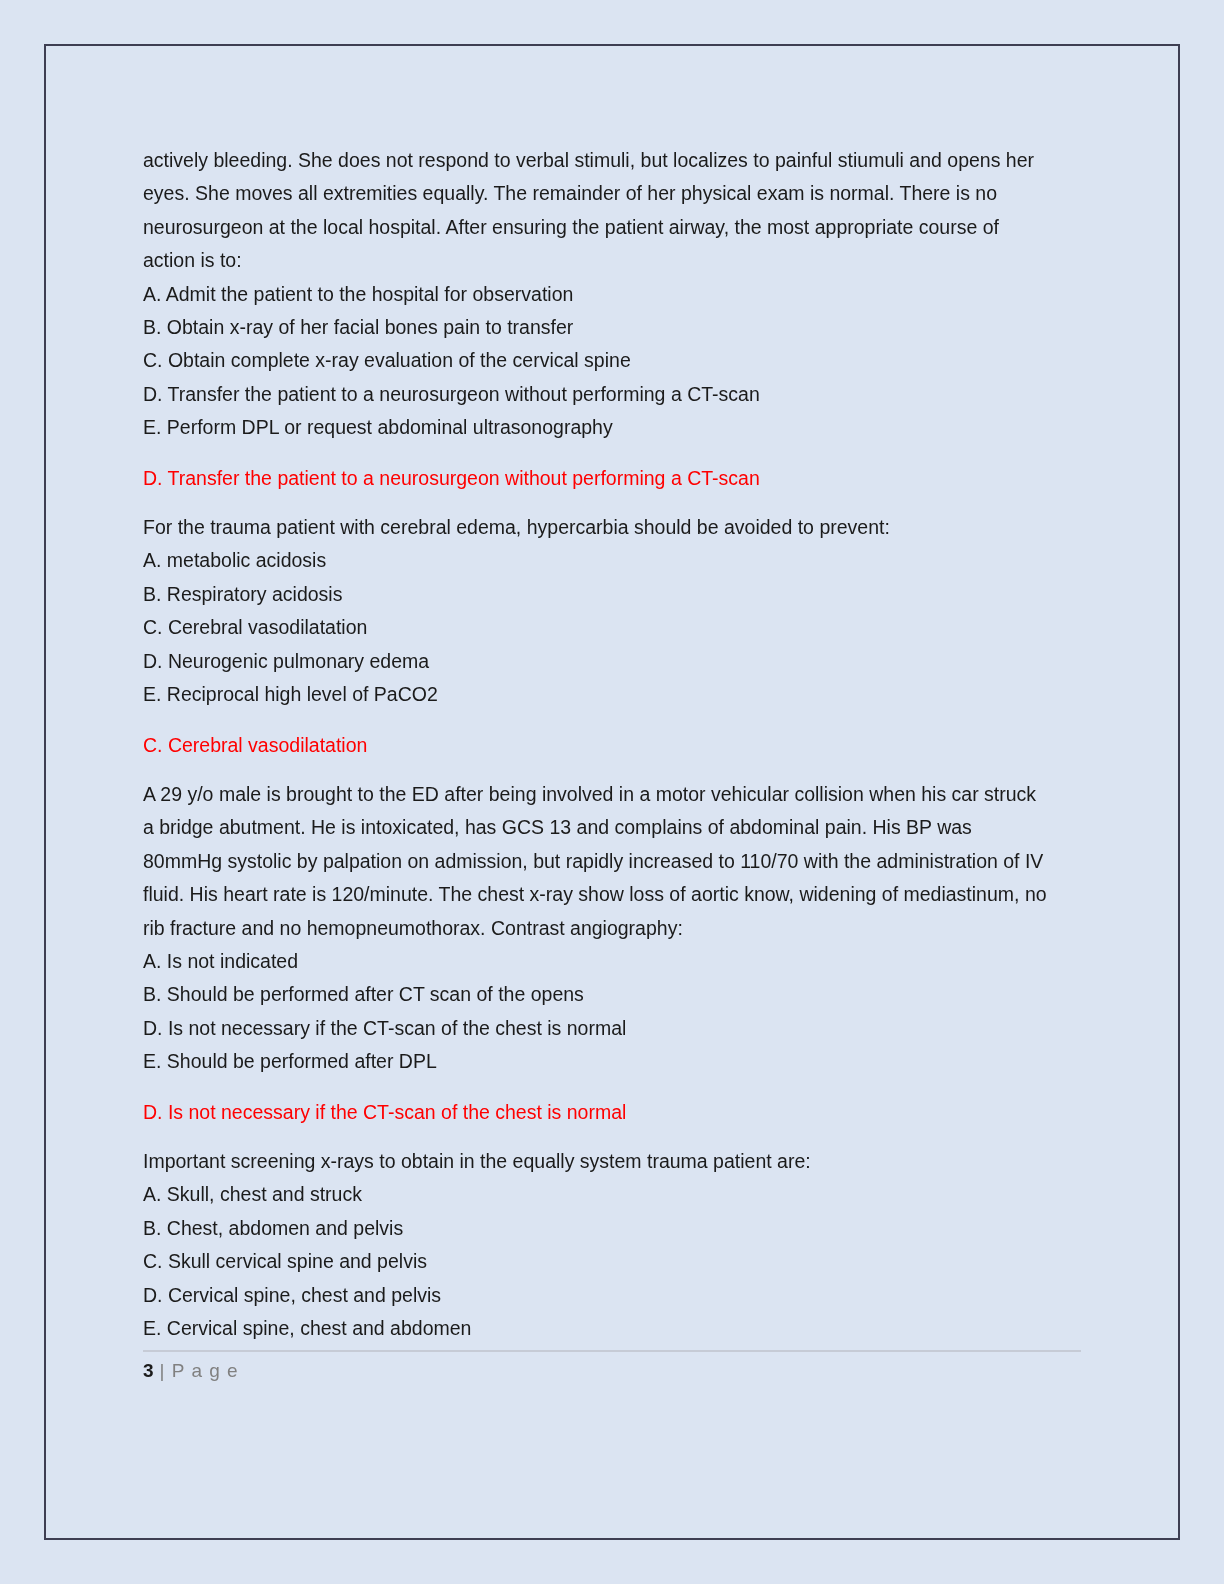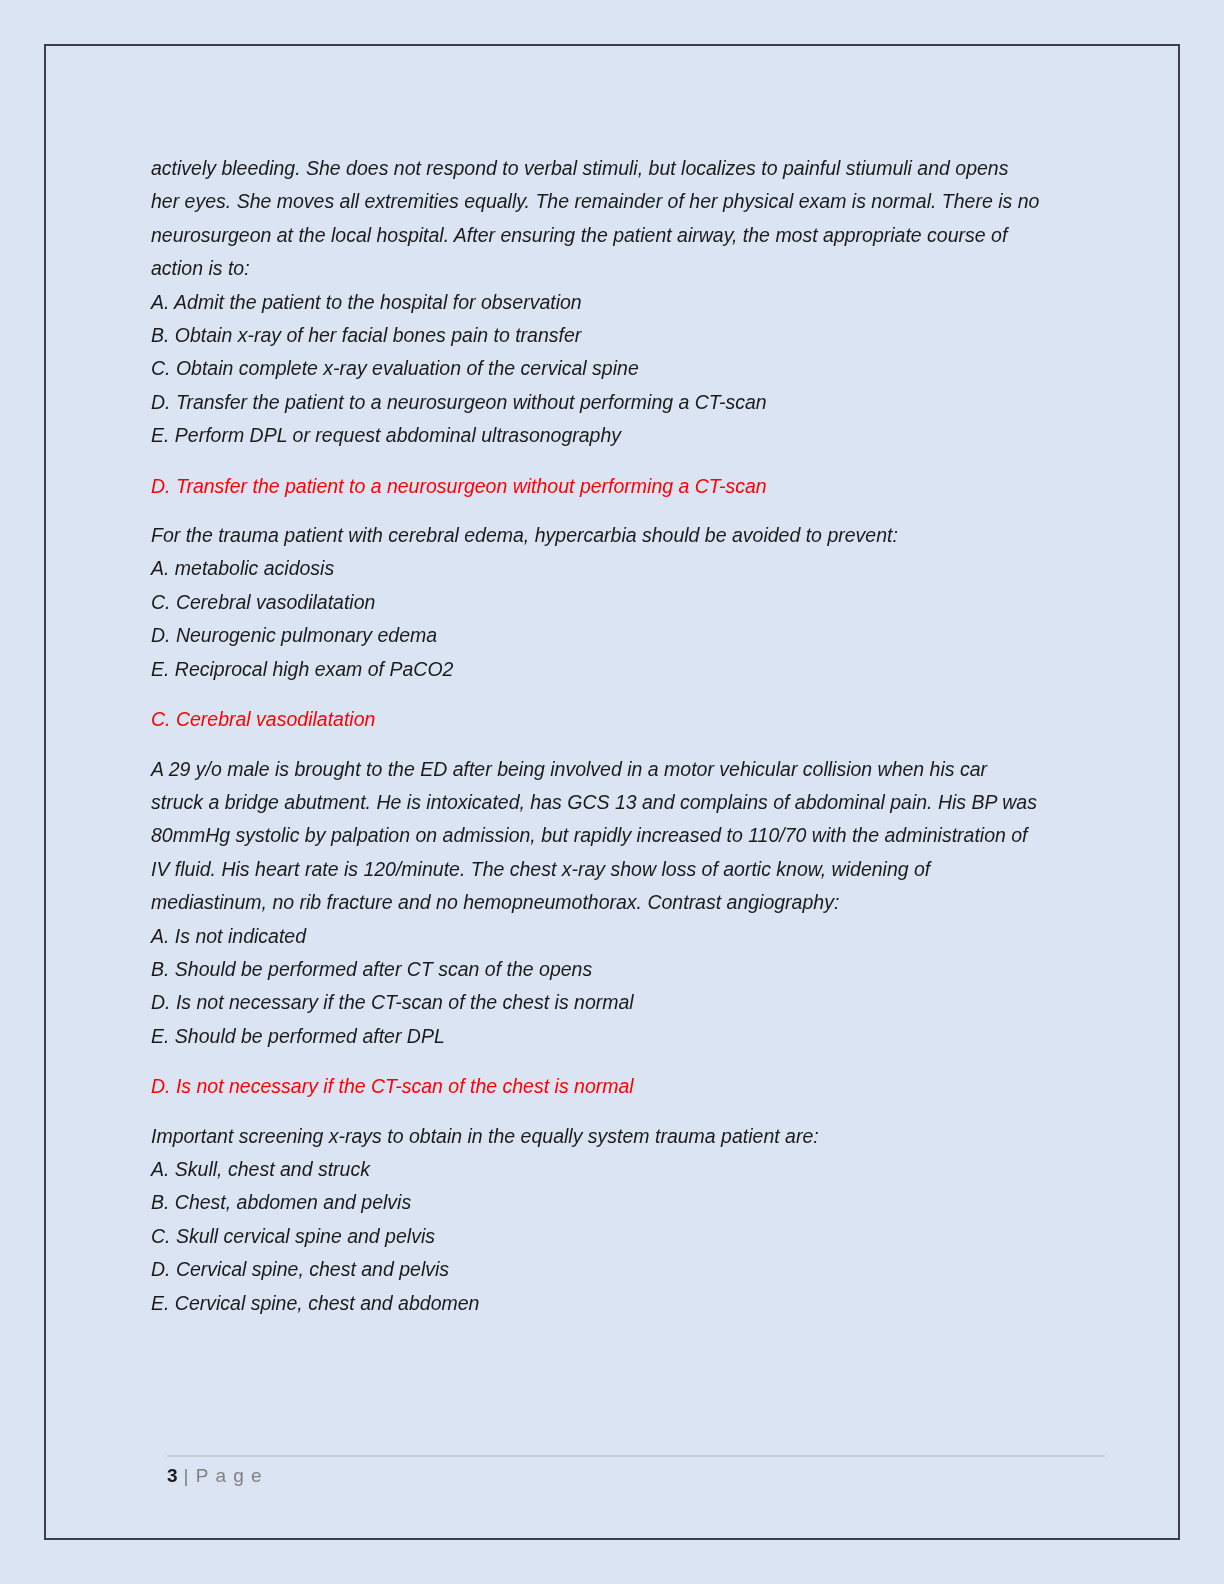--- a/index.html
+++ b/index.html
@@ -25,35 +25,34 @@
     pointer-events: none;
   }
   .content {
     position: absolute;
     left: 143px;
     top: 144px;
     width: 905px;
     font-size: 19.5px;
     line-height: 33.4px;
   }
-  .question { margin: 8px; padding: 0; font-style: italic; }
+  .question { margin: 0; padding: 0; }
   .stem, .option {
     margin: 0;
     padding: 0;
   }
   .answer {
     margin: 17px 0 16px 0;
     color: #ff0000;
   }
   .footer {
     position: absolute;
     left: 143px;
-    top: 1455px;
+    top: 1350px;
     width: 938px;
-    margin-left: 24px;
   }
   .footer-rule {
     height: 2px;
     background: #c6cbd6;
     margin-bottom: 8px;
   }
   .footer-text {
     font-size: 19px;
     color: #808080;
     letter-spacing: 0.5px;
@@ -81,23 +80,24 @@
     <p class="option">B. Obtain x-ray of her facial bones pain to transfer</p>
     <p class="option">C. Obtain complete x-ray evaluation of the cervical spine</p>
     <p class="option">D. Transfer the patient to a neurosurgeon without performing a CT-scan</p>
     <p class="option">E. Perform DPL or request abdominal ultrasonography</p>
     <p class="answer">D. Transfer the patient to a neurosurgeon without performing a CT-scan</p>
   </section>
 
   <section class="question">
     <p class="stem">For the trauma patient with cerebral edema, hypercarbia should be avoided to prevent:</p>
     <p class="option">A. metabolic acidosis</p>
+    <p class="option">B. Respiratory acidosis</p>
     <p class="option">C. Cerebral vasodilatation</p>
     <p class="option">D. Neurogenic pulmonary edema</p>
-    <p class="option">E. Reciprocal high exam of PaCO2</p>
+    <p class="option">E. Reciprocal high level of PaCO2</p>
     <p class="answer">C. Cerebral vasodilatation</p>
   </section>
 
   <section class="question">
     <p class="stem">A 29 y/o male is brought to the ED after being involved in a motor vehicular collision when his car struck a bridge abutment. He is intoxicated, has GCS 13 and complains of abdominal pain. His BP was 80mmHg systolic by palpation on admission, but rapidly increased to 110/70 with the administration of IV fluid. His heart rate is 120/minute. The chest x-ray show loss of aortic know, widening of mediastinum, no rib fracture and no hemopneumothorax. Contrast angiography:</p>
     <p class="option">A. Is not indicated</p>
     <p class="option">B. Should be performed after CT scan of the opens</p>
     <p class="option">D. Is not necessary if the CT-scan of the chest is normal</p>
     <p class="option">E. Should be performed after DPL</p>
     <p class="answer">D. Is not necessary if the CT-scan of the chest is normal</p>

